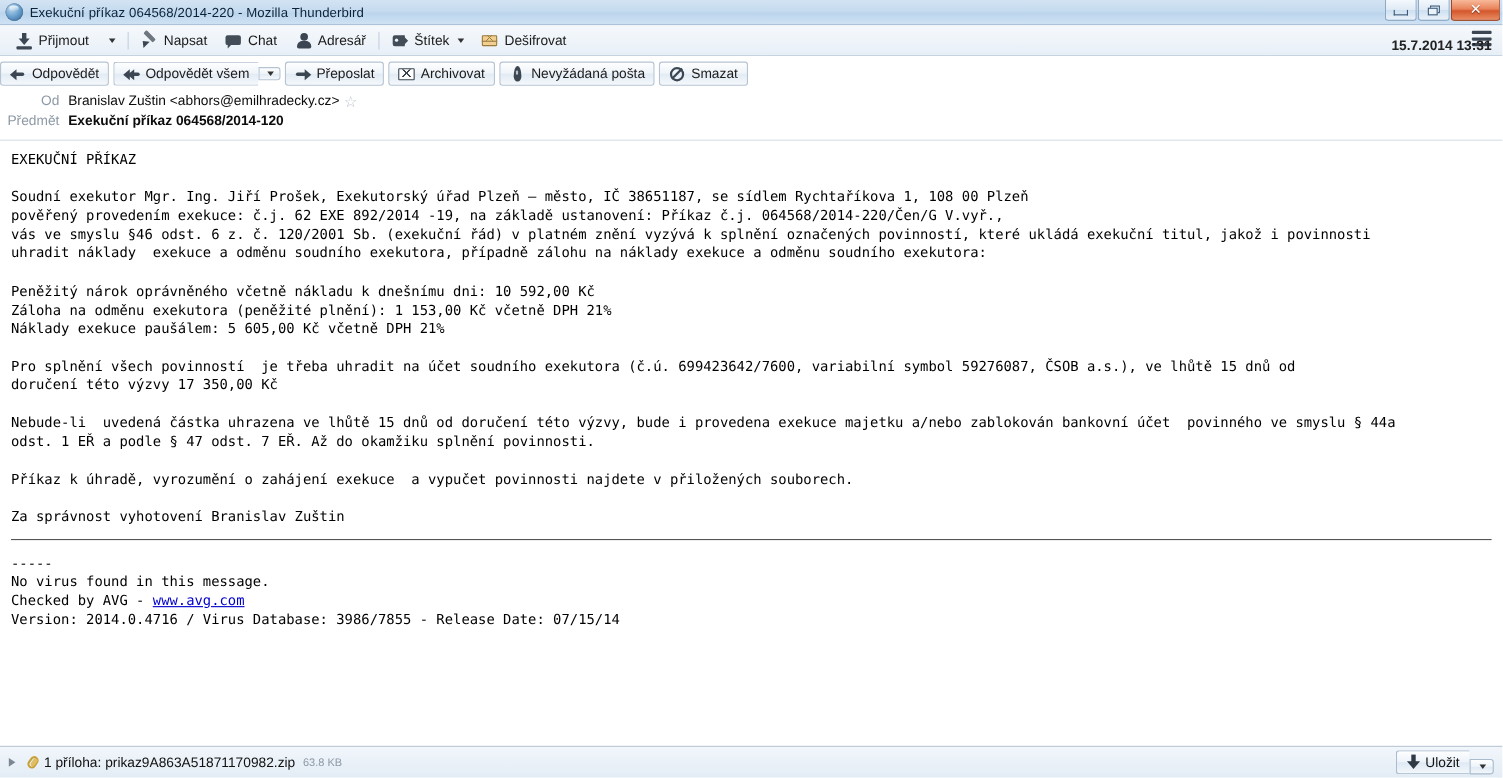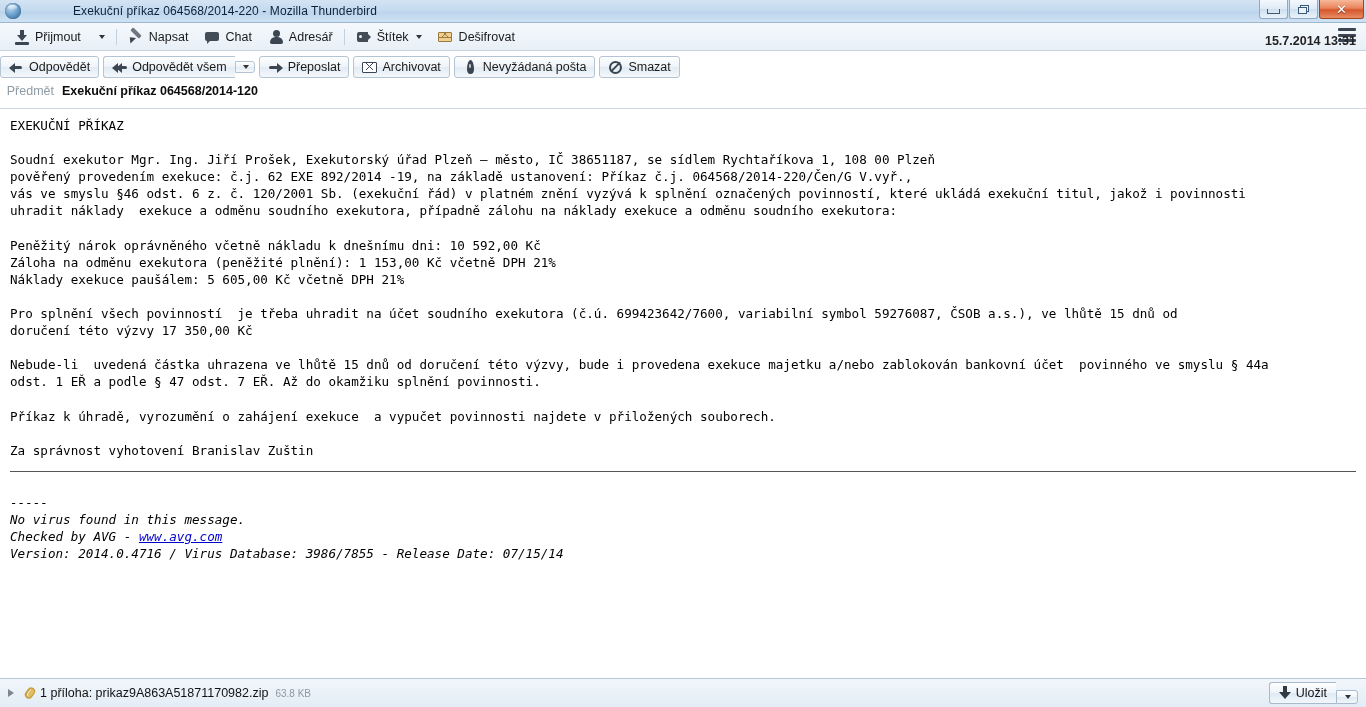--- a/index.html
+++ b/index.html
@@ -18,21 +18,20 @@
   }
 
   
   .titlebar {
     height: 22px;
     background: linear-gradient(to bottom, #d3e3f3 0%, #c5dbef 45%, #bcd5ec 55%, #cfe2f4 100%);
     border-bottom: 1px solid #9cb6ce;
     display: flex; align-items: center;
     position: relative;
     flex: 0 0 auto;
-    gap: 46px;
   }
   .tb-icon {
     width: 16px; height: 16px; margin-left: 5px; margin-right: 6px;
     border-radius: 50%;
     background: radial-gradient(circle at 35% 30%, #bfd9ef 0%, #6fa4d0 45%, #2c5d8f 100%);
     box-shadow: inset 0 0 1px #1d3c5c;
     position: relative; flex: 0 0 auto;
   }
   .tb-icon:after{
     content:""; position:absolute; left:3px; top:2px; width:9px; height:5px;
@@ -341,20 +340,25 @@
       <div class="hdr-btn">
         <span class="ga ga-junk"></span>
         <span>Nevyžádaná pošta</span>
       </div>
       <div class="hdr-btn">
         <span class="ga ga-delete"></span>
         <span>Smazat</span>
       </div>
     </div>
 
+    <div class="hdr-row">
+      <div class="hdr-label">Od</div>
+      <div class="hdr-value">Branislav Zuštin &lt;abhors@emilhradecky.cz&gt;</div>
+      <span class="star-outline"><span class="star-glyph">☆</span></span>
+    </div>
 
     <div class="hdr-row">
       <div class="hdr-label">Předmět</div>
       <div class="hdr-value subject">Exekuční příkaz 064568/2014-120</div>
       <div class="hdr-right" style="top:-19px;">15.7.2014 13:31</div>
     </div>
 
   </div>
 
   <div class="msg-body">
@@ -373,21 +377,21 @@
 doručení této výzvy 17 350,00 Kč</span>
 
 <span>Nebude-li  uvedená částka uhrazena ve lhůtě 15 dnů od doručení této výzvy, bude i provedena exekuce majetku a/nebo zablokován bankovní účet  povinného ve smyslu § 44a
 odst. 1 EŘ a podle § 47 odst. 7 EŘ. Až do okamžiku splnění povinnosti.</span>
 
 <span>Příkaz k úhradě, vyrozumění o zahájení exekuce  a vypučet povinnosti najdete v přiložených souborech.</span>
 
 <span>Za správnost vyhotovení Branislav Zuštin</span>
 </pre>
     <hr class="hr-sig">
-<pre class="plaintext" style="margin-top:22px;font-style:italic;"><span>-----</span>
+<pre class="plaintext" style="margin-top:12px;"><span>-----</span>
 <span>No virus found in this message.</span>
 <span>Checked by AVG - </span><a href="#">www.avg.com</a>
 <span>Version: 2014.0.4716 / Virus Database: 3986/7855 - Release Date: 07/15/14</span></pre>
   </div>
 
   <div class="attbar">
     <span class="twisty"></span>
     <span class="clip-icon"></span>
     <span class="att-text">1 příloha: prikaz9A863A51871170982.zip</span>
     <span class="att-size">63.8 KB</span>

